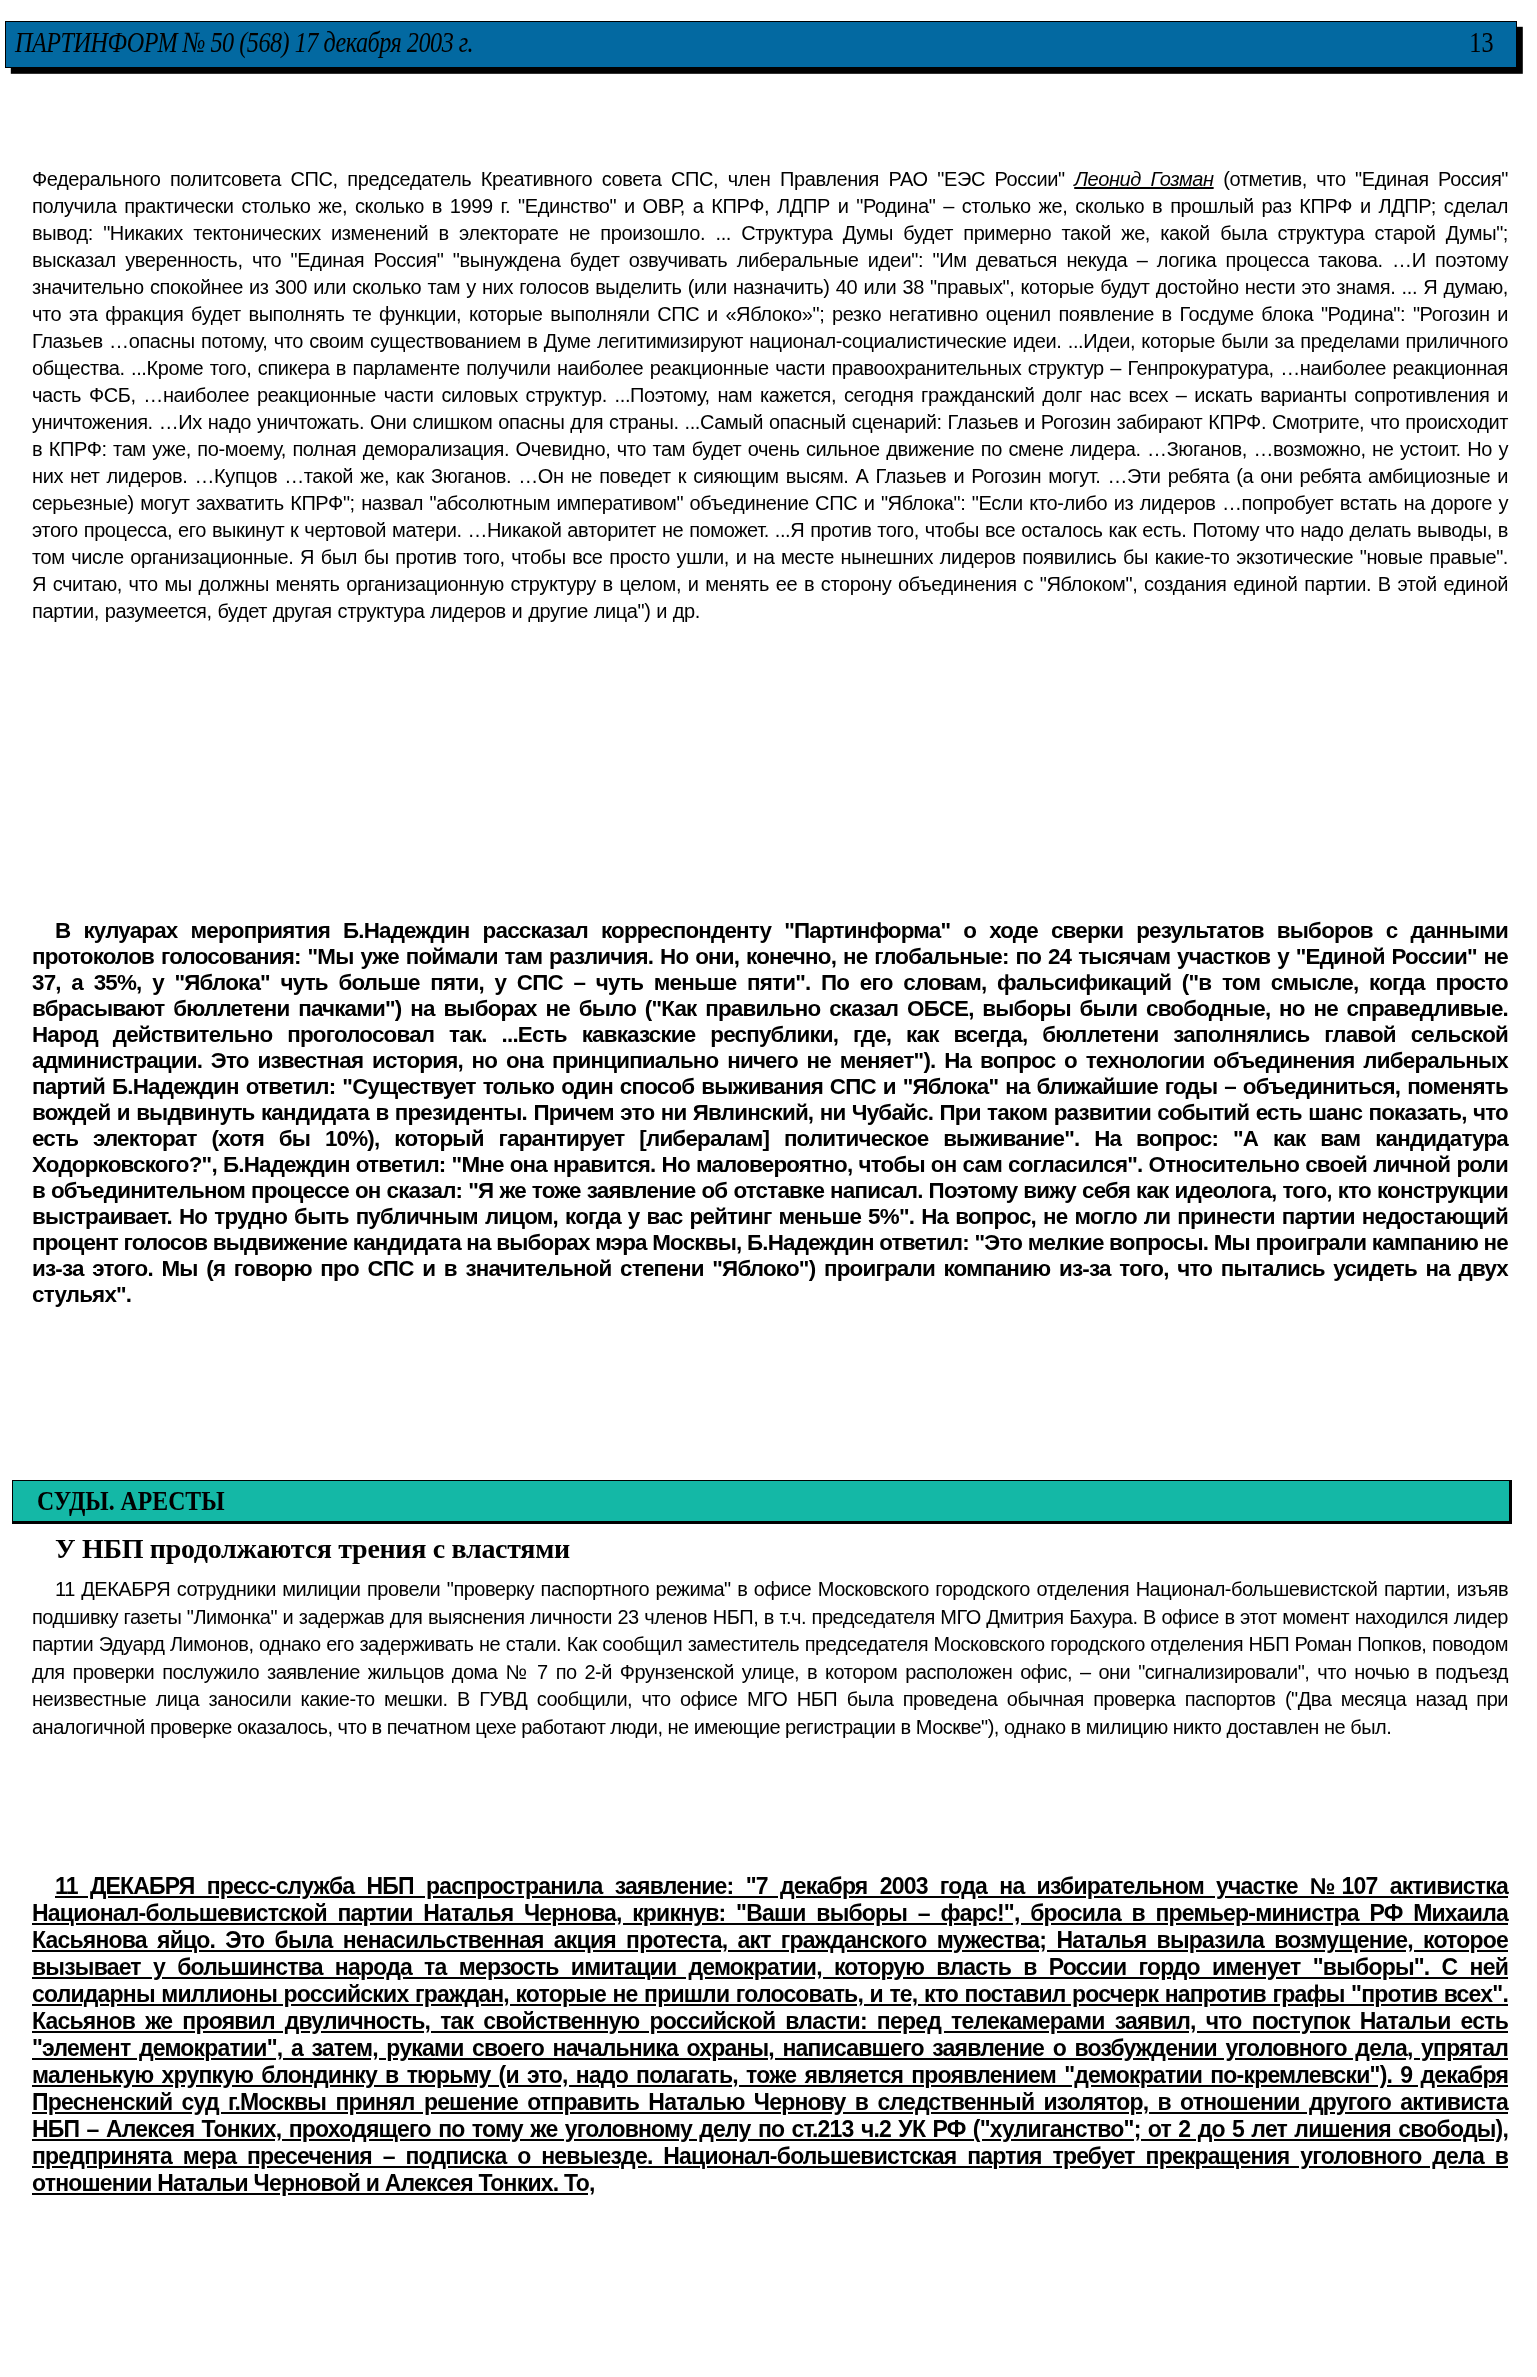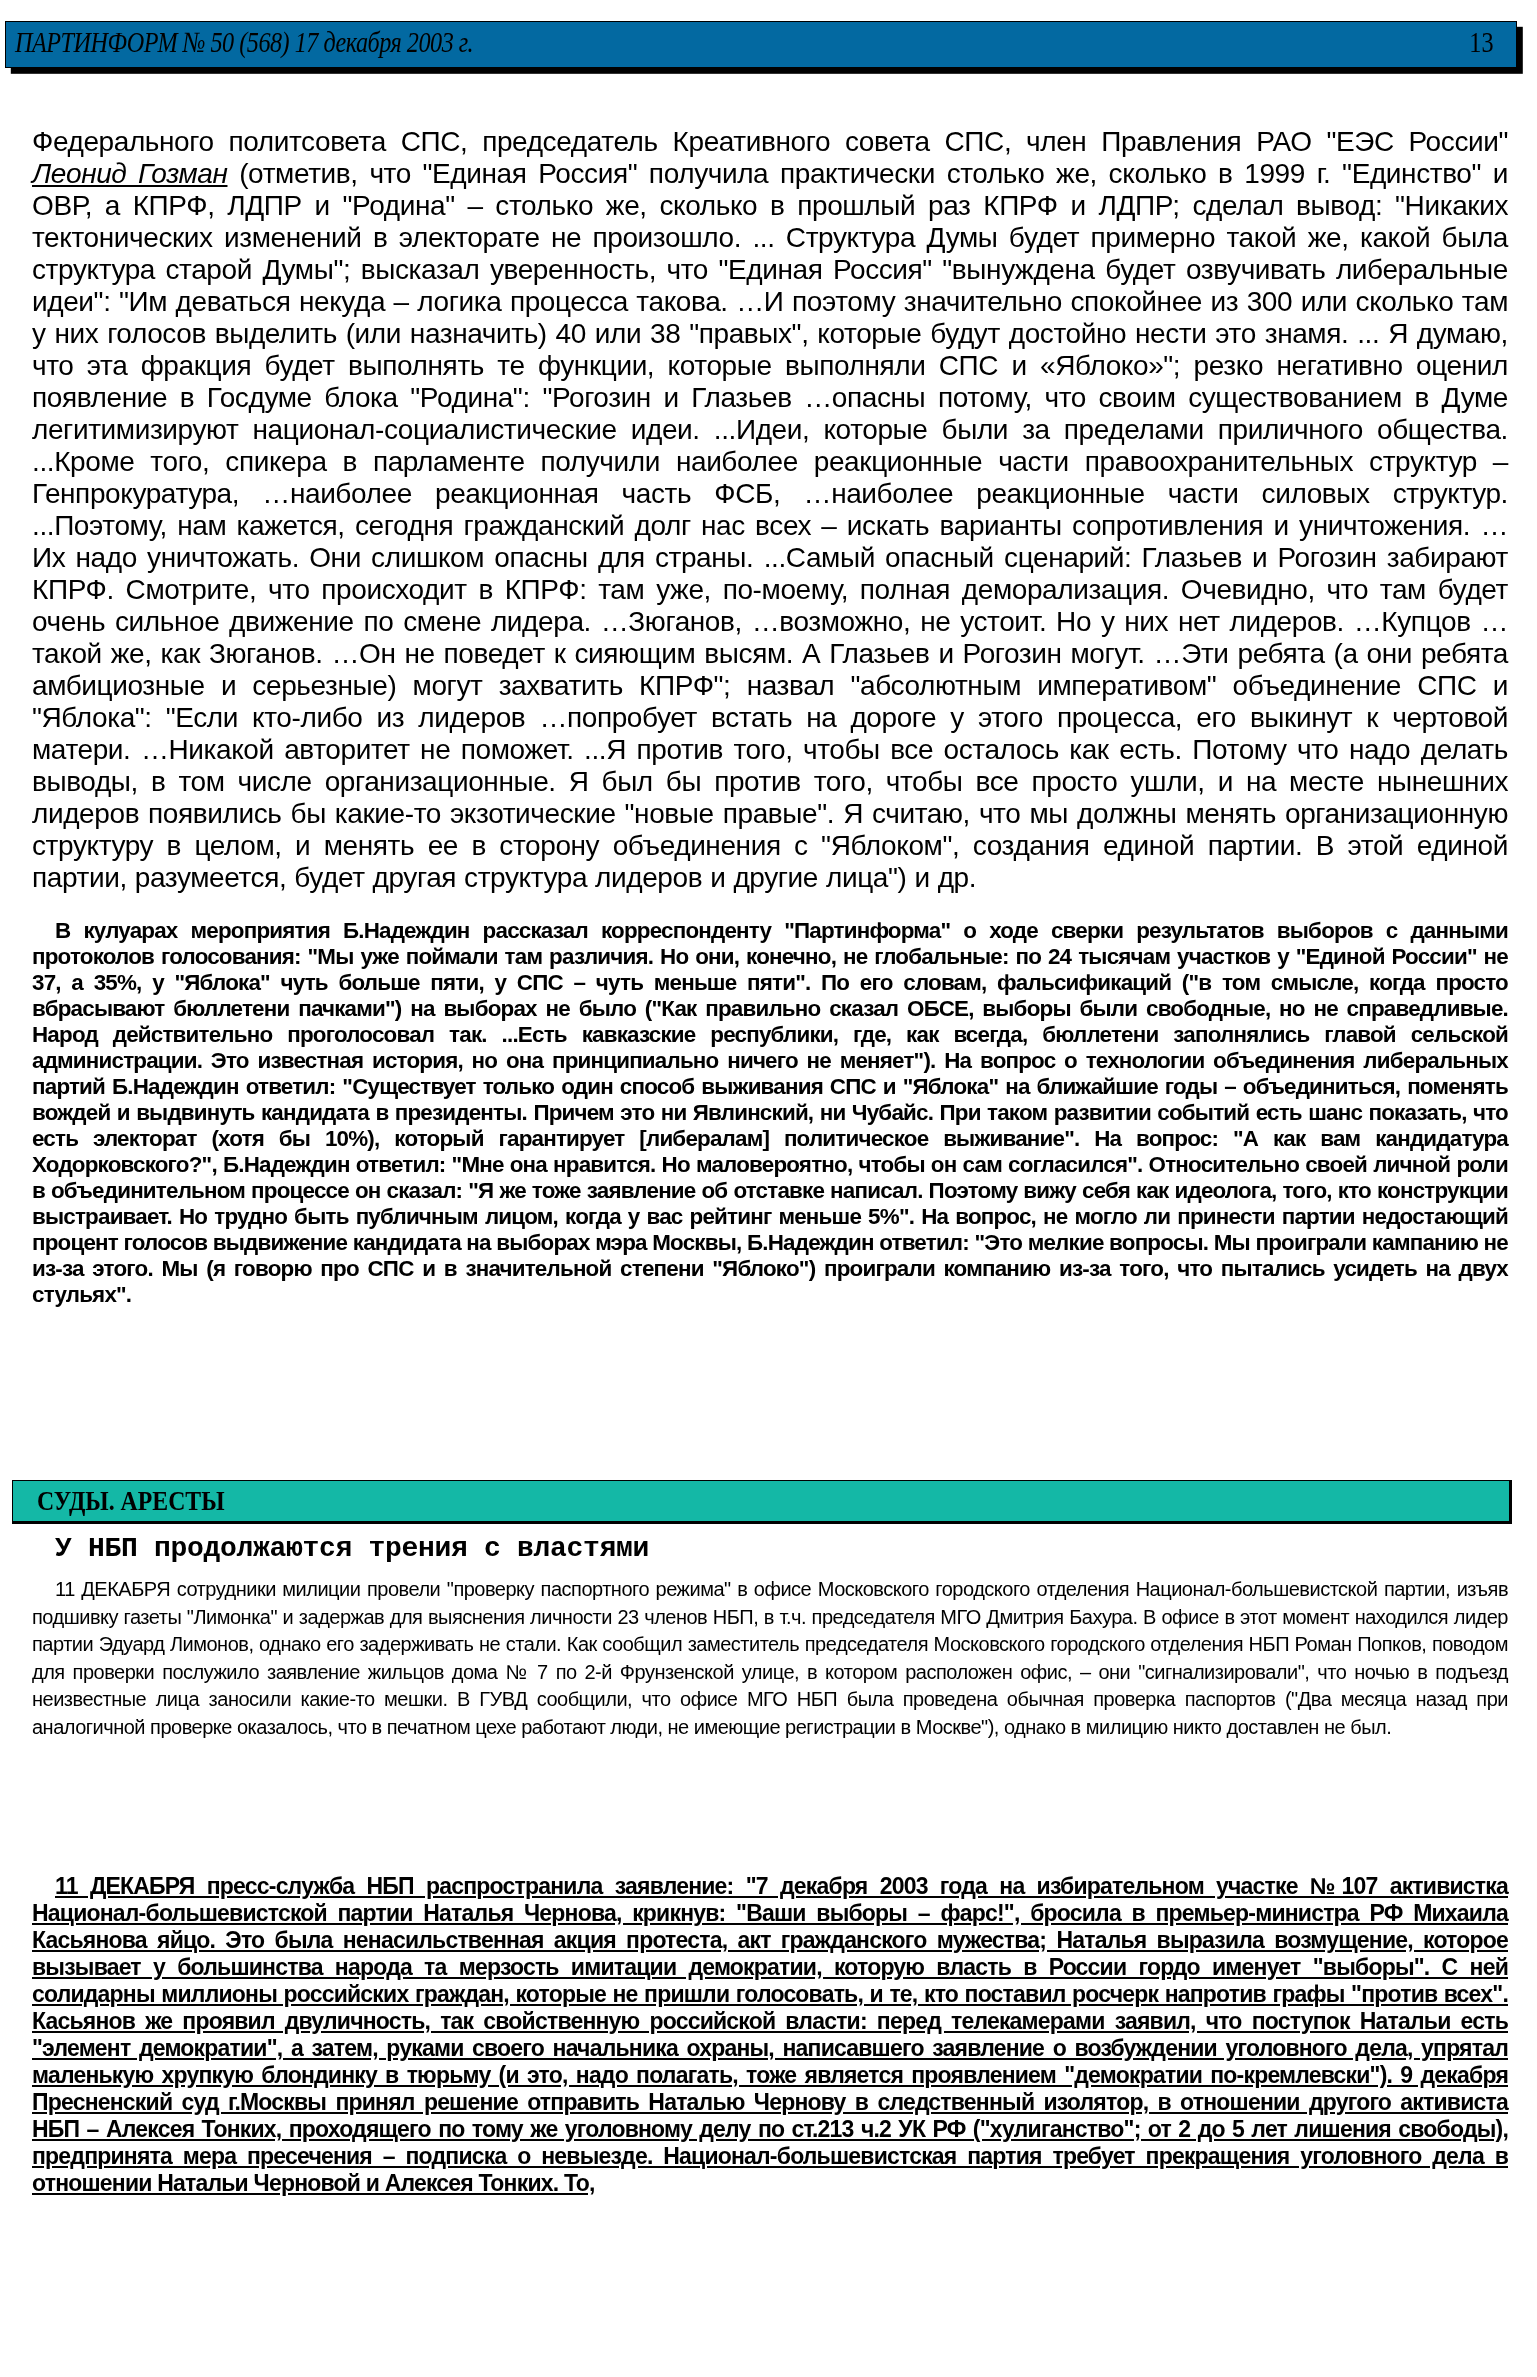--- a/index.html
+++ b/index.html
@@ -15,38 +15,38 @@
   }
   .page-header .page-num {
     position: absolute; right: 23px; top: 3.8px;
     font-family: "Liberation Serif", serif; font-size: 29.5px;
     transform: scaleX(0.82); transform-origin: right center;
   }
   .col {
     position: absolute; left: 32px; width: 1476px;
     font-family: "Liberation Sans", sans-serif; text-align: justify;
   }
-  .p-regular { font-size: 28px; line-height: 32px; letter-spacing: -0.4px; word-spacing: 0.6px; }
+  .p-regular { font-size: 20px; line-height: 27px; letter-spacing: -0.4px; word-spacing: 0.6px; margin-top: 40px; }
   .p-bold { font-weight: bold; font-size: 22.4px; line-height: 26px; letter-spacing: -0.8px; word-spacing: 0px; }
   .p-bold2 { font-weight: bold; font-size: 23px; line-height: 27px; letter-spacing: -0.8px; text-decoration: underline; }
   .p-regular2 { font-size: 20px; line-height: 27.5px; letter-spacing: -0.5px; }
   .indent { text-indent: 23px; }
   .link-name { font-style: italic; text-decoration: underline; }
   .section-band {
     position: absolute; left: 11.5px; top: 1480px; width: 1496px; height: 40px;
     background: #14b8a6; border: 1.9px solid #000; border-right-width: 3.2px; border-bottom-width: 3.2px;
   }
   .section-band .label {
     position: absolute; left: 24px; top: 3.8px;
     font-family: "Liberation Serif", serif; font-weight: bold; font-size: 28px;
     transform: scaleX(0.85); transform-origin: left center; white-space: nowrap;
   }
   .headline {
     position: absolute; left: 55px; top: 1533px;
-    font-family: Liberation Mono, monospace; font-weight: bold; font-size: 28px;
+    font-family: Liberation Serif, serif; font-weight: bold; font-size: 28px;
     letter-spacing: -0.3px; white-space: nowrap;
   }
 </style>
 </head>
 <body>
 
 <div class="page-header">
   <span class="title">ПАРТИНФОРМ № 50 (568) 17 декабря 2003 г.</span>
   <span class="page-num">13</span>
 </div>

